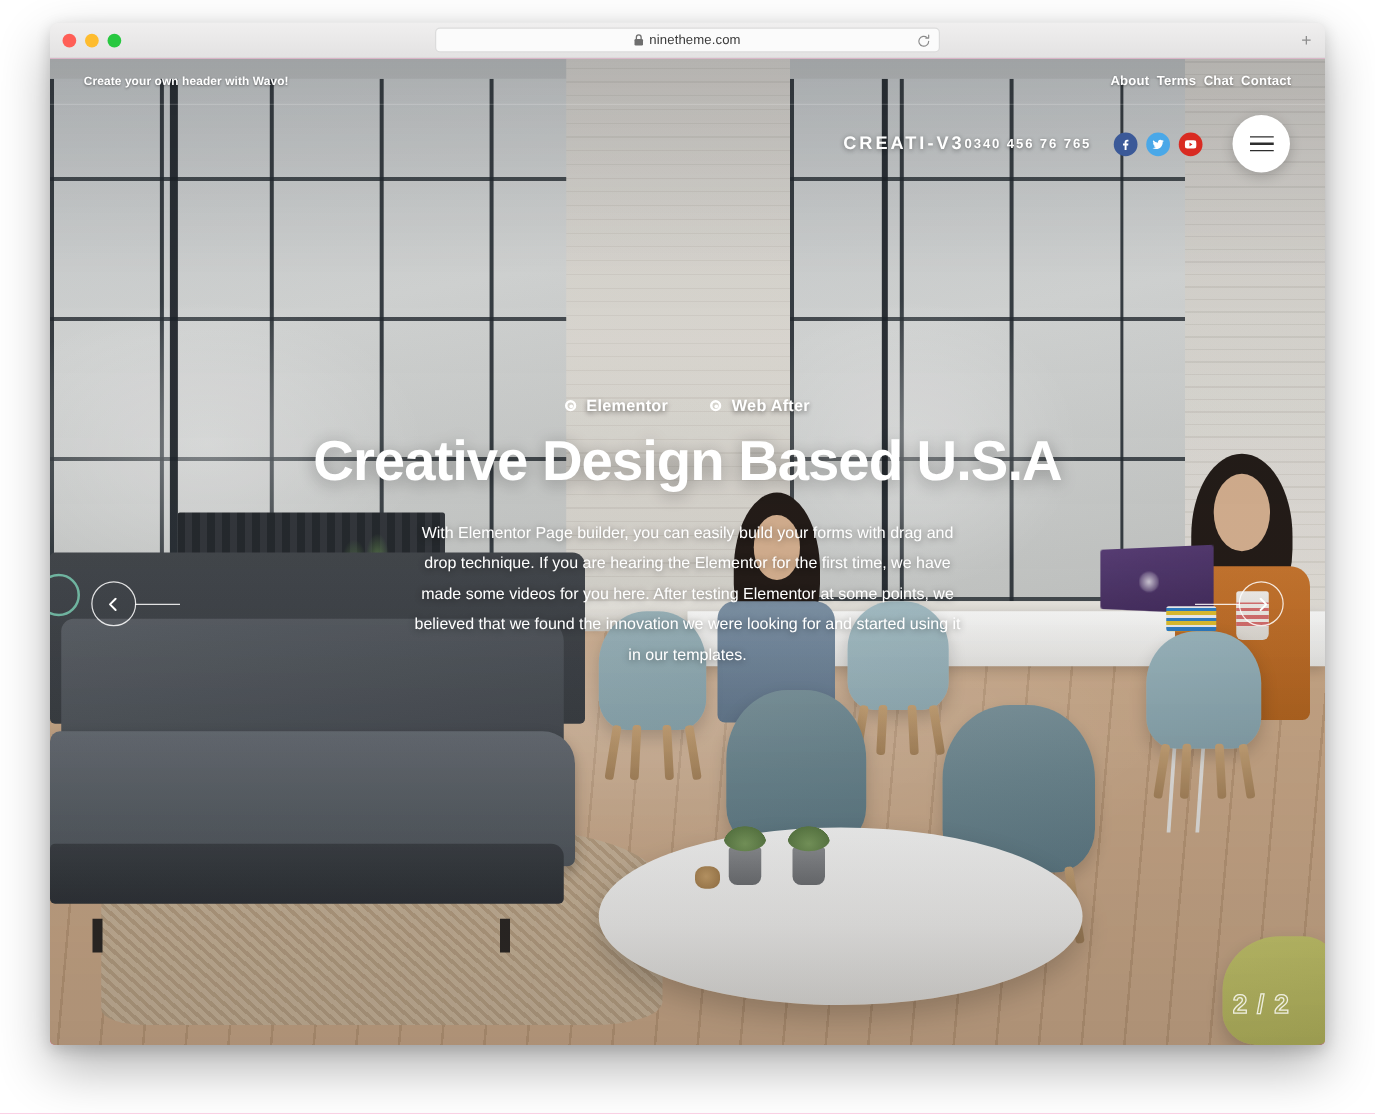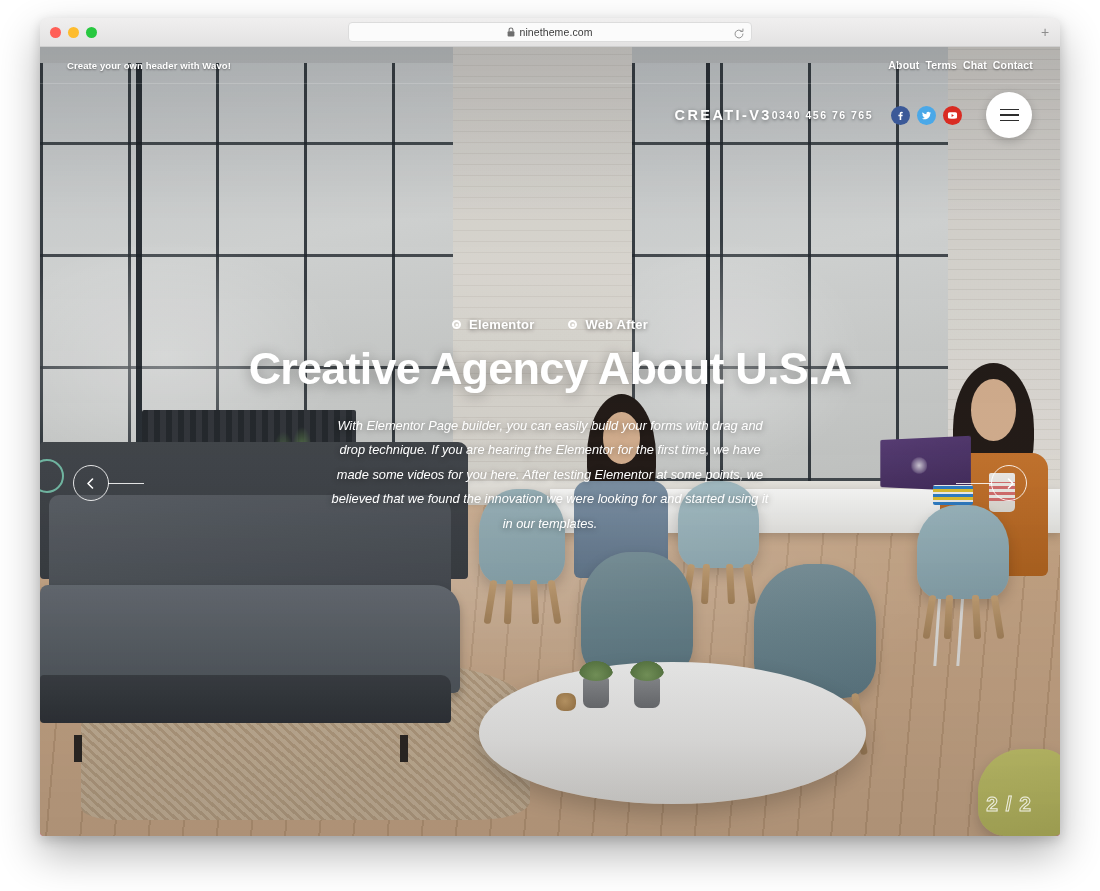--- a/index.html
+++ b/index.html
@@ -547,21 +547,20 @@
     text-shadow: 0 2px 14px rgba(0,0,0,0.33);
     margin-bottom: 20px;
   }
   .hero-desc {
     width: 440px;
     margin: 0 auto;
     font-size: 12.8px;
     line-height: 1.92;
     font-weight: 400;
     text-shadow: 0 1px 6px rgba(0,0,0,0.45);
-    font-style: italic;
   }
 
   
   .nav-arrow {
     position: absolute;
     top: 418px;
     width: 36px; height: 36px;
     border-radius: 50%;
     border: 1.3px solid rgba(255,255,255,0.85);
     display: flex;
@@ -775,21 +774,21 @@
         <div class="cat">
           <span class="cat-dot"></span>
           <span>Elementor</span>
         </div>
         <div class="cat">
           <span class="cat-dot"></span>
           <span>Web After</span>
         </div>
       </div>
 
-      <h1 class="hero-title">Creative Agency About U.S.A</h1>
+      <h1 class="hero-title">Creative Design Based U.S.A</h1>
       <p class="hero-desc">With Elementor Page builder, you can easily build your forms with drag and drop technique. If you are hearing the Elementor for the first time, we have made some videos for you here. After testing Elementor at some points, we believed that we found the innovation we were looking for and started using it in our templates.</p>
     </div>
 
     <div class="deco-circle"></div>
 
     <div class="nav-arrow prev">
       <span class="arrow-tail"></span>
       <svg width="13" height="11" viewBox="0 0 13 11">
         <path d="M7.5 1 3 5.5 7.5 10" fill="none" stroke="#ffffff" stroke-width="1.6" stroke-linecap="round" stroke-linejoin="round"></path>
       </svg>

